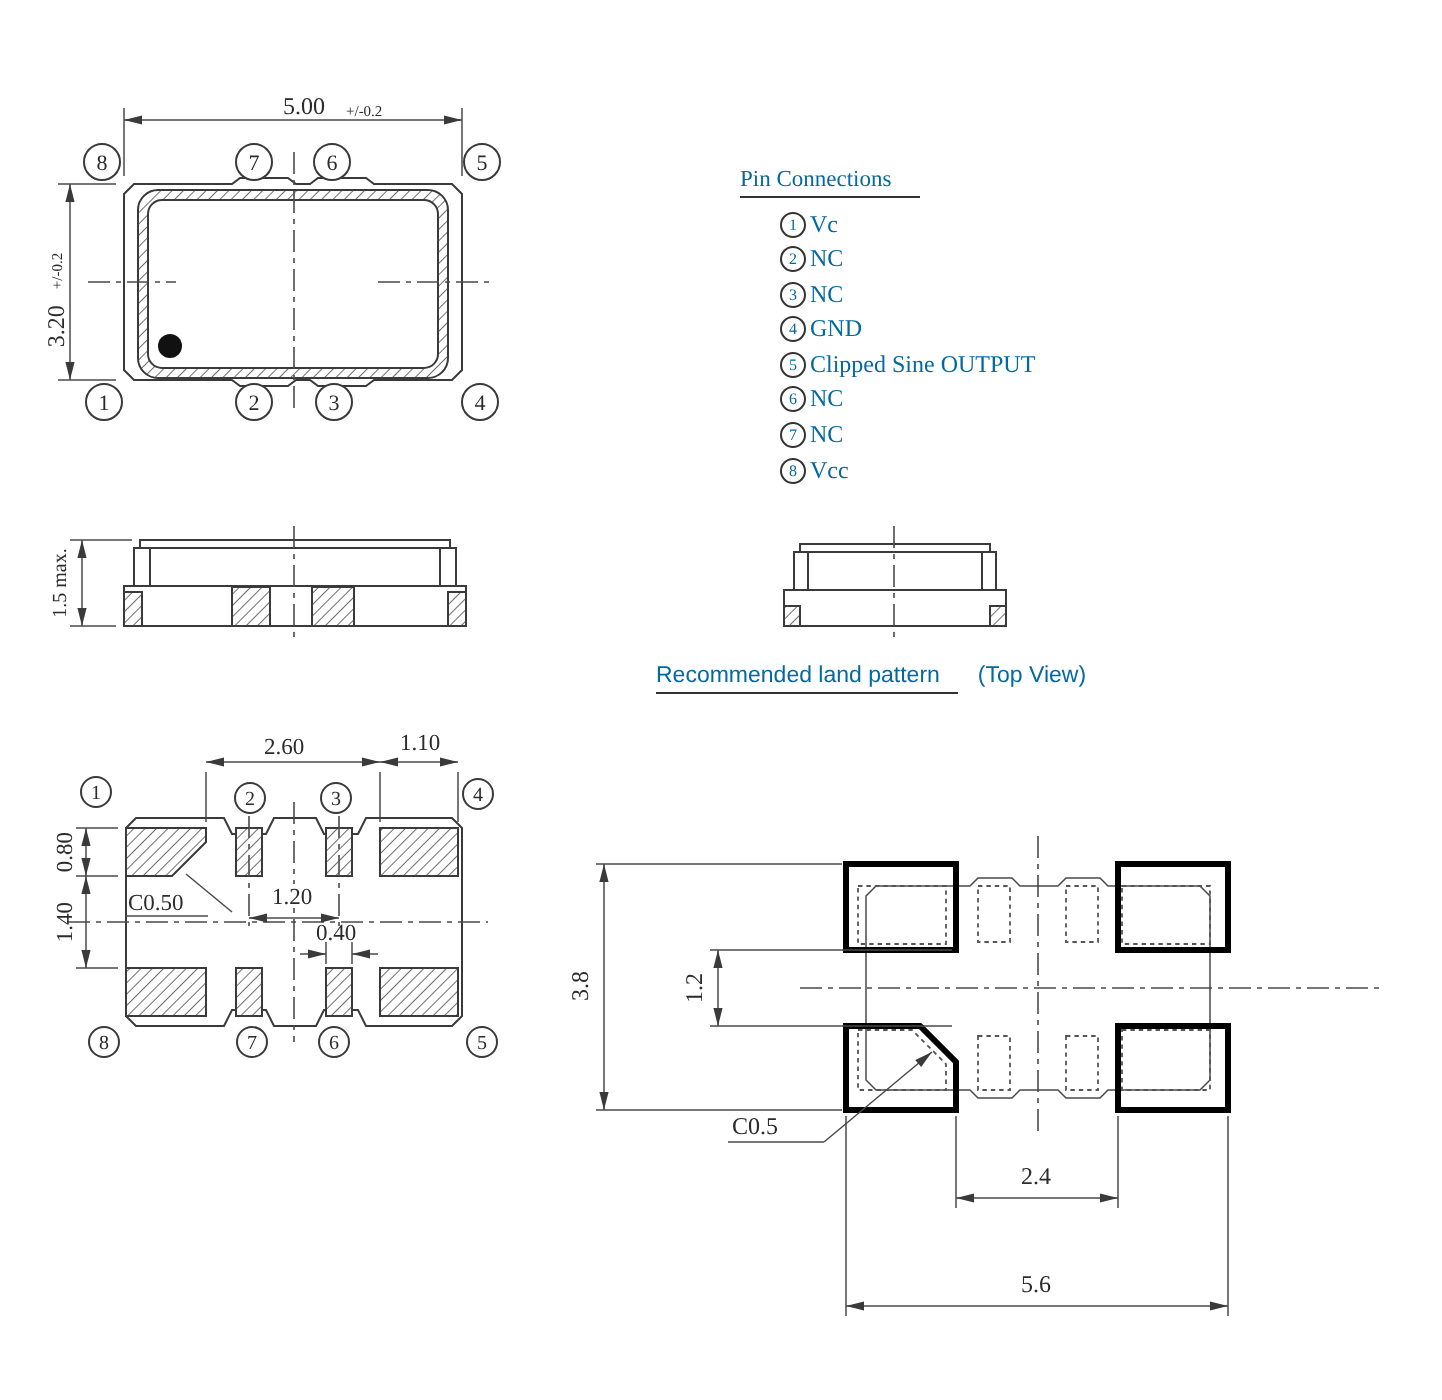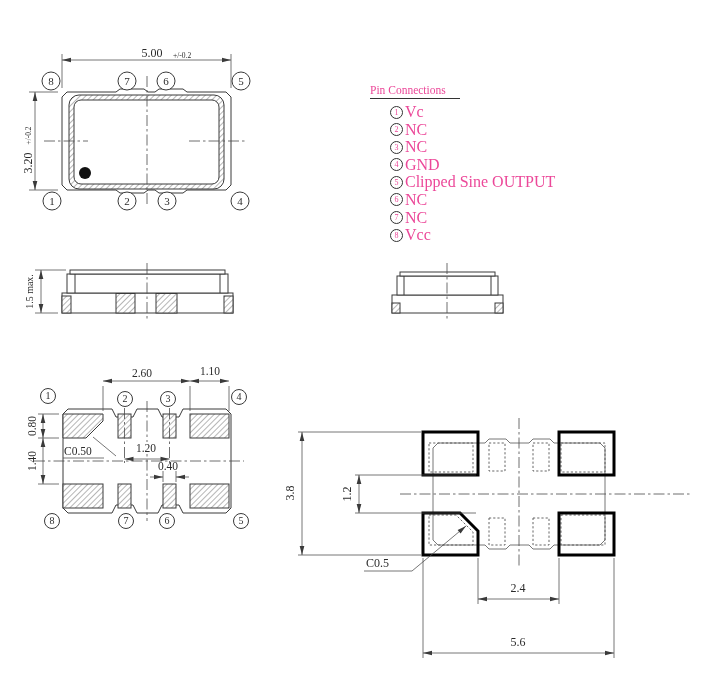--- a/index.html
+++ b/index.html
@@ -1,17 +1,17 @@
 <!DOCTYPE html>
 <html><head>
 <meta charset="utf-8">
 <style>
   html,body{margin:0;padding:0;background:#fff;}
   #canvas{position:relative;width:721px;height:700px;background:#fff;overflow:hidden;
-          font-family:"Liberation Sans","DejaVu Sans",sans-serif;color:#ec4899;}
+          font-family:"Liberation Sans","DejaVu Sans",sans-serif;color:#0369a1;}
   svg text{font-family:"Liberation Serif","DejaVu Serif",serif;fill:#2b2b2b;}
   .dim{font-size:12px;}
   .dimm{font-size:11.5px;}
   .dimsm{font-size:7.5px;}
   .pinnum{font-size:11px;}
   .pinnumsm{font-size:10px;}
   .ln{stroke:#3a3a3a;stroke-width:1;fill:none;}
   .fw{fill:#ffffff;stroke:#3a3a3a;stroke-width:1;}
   .hp{fill:url(#hatch);stroke:#3a3a3a;stroke-width:1;}
   .cl{stroke:#4a4a4a;stroke-width:0.8;fill:none;stroke-dasharray:11 3 2.5 3;}
@@ -19,21 +19,21 @@
   .dt{stroke:#555;stroke-width:0.9;fill:none;stroke-dasharray:2.2 2;}
   .thick{fill:none;stroke:#000;stroke-width:3;}
   
   .pin-conn{position:absolute;left:370px;top:80px;font-family:Liberation Serif, serif;}
   .pc-title{font-size:11.5px;border-bottom:1px solid #333;padding:0 14px 2px 0;
             display:inline-block;white-space:nowrap;}
   .pc-list{list-style:none;margin:7px 0 0 20px;padding:0;}
   .pc-list li{display:flex;align-items:center;height:12px;margin-bottom:5.6px;white-space:nowrap;}
   .pnum{display:inline-flex;align-items:center;justify-content:center;width:11px;height:11px;
         border:1px solid #333;border-radius:50%;font-size:8px;margin-right:2px;flex:0 0 auto;}
-  .pname{font-size:16px;}
+  .pname{font-size:12px;}
   
   .lp-title{position:absolute;left:328px;top:332px;white-space:nowrap;font-size:11.5px;}
   .lp-main{border-bottom:1px solid #333;padding:0 9px 2px 0;}
   .lp-sub{margin-left:10px;}
 </style>
 </head>
 <body>
 
 <div id="canvas">
 
@@ -322,14 +322,17 @@
         <span class="pname">NC</span>
         </li>
       <li>
         <span class="pnum">8</span>
         <span class="pname">Vcc</span>
         </li>
     </ul>
   </div>
 
   
+  <div class="lp-title">
+    <span class="lp-main">Recommended land pattern</span><span class="lp-sub">(Top View)</span>
+  </div>
 
 </div>
 
 </body></html>

